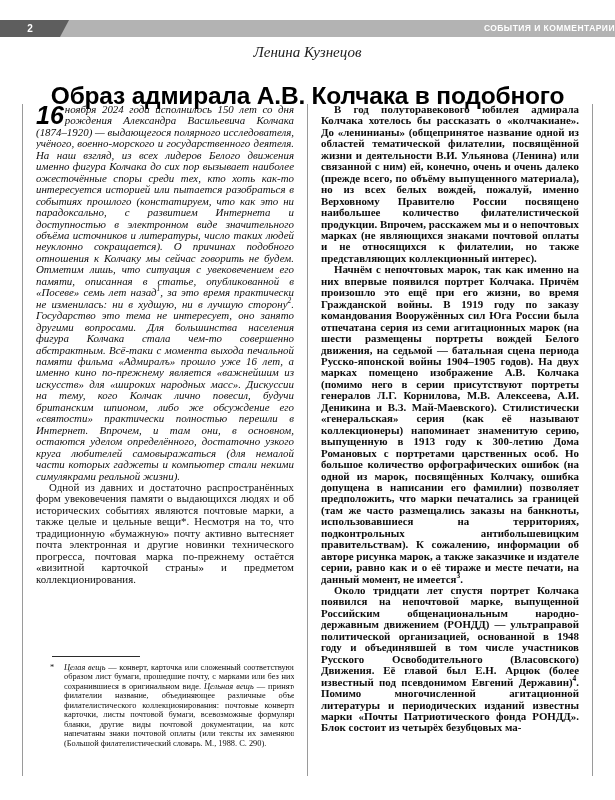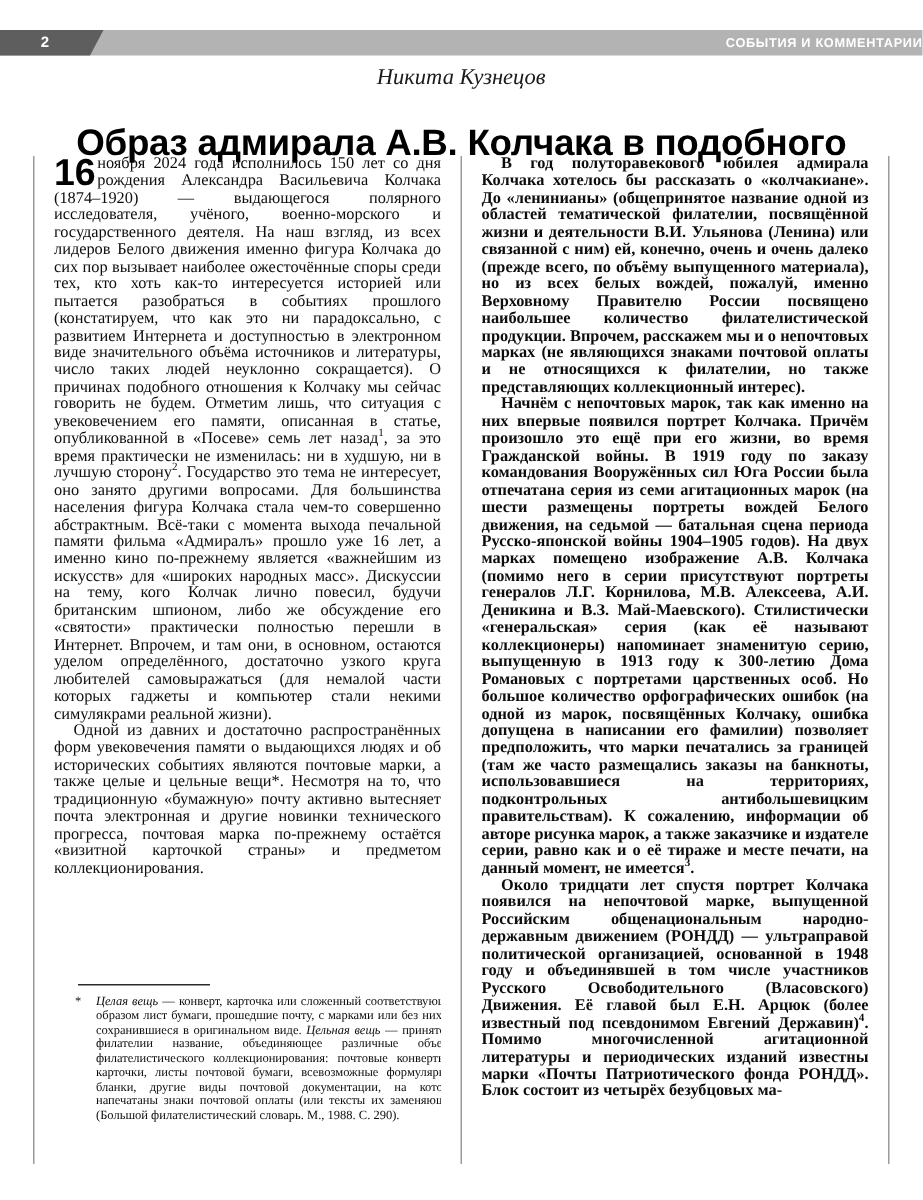--- a/index.html
+++ b/index.html
@@ -135,21 +135,21 @@
   .col p {
     margin: 0;
     text-align: justify;
     text-indent: 13px;
     font-family: "Liberation Serif", serif;
     font-size: 10.9px;
     line-height: 11.45px;
     color: #0d0d0d;
     hyphens: auto;
   }
-  .col p.no-indent { text-indent: 0; }
+  .col p.no-indent { text-indent: 0; font-style: italic; }
 
   
   .dropcap {
     float: left;
     font-family: "Liberation Sans", sans-serif;
     font-weight: bold;
     font-size: 25px;
     line-height: 20px;
     margin: 1px 1px 0 0;
     color: #000000;
@@ -189,21 +189,21 @@
 <body>
 
 <div class="running-head">
   <div class="rh-bar"></div>
   <div class="rh-section">СОБЫТИЯ И КОММЕНТАРИИ</div>
   <div class="rh-pagebox"></div>
   <div class="rh-pagebox-tail"></div>
   <div class="rh-pagenum">2</div>
 </div>
 
-<div class="byline">Никита Кузнецов</div>
+<div class="byline">Ленина Кузнецов</div>
 <h1 class="headline">Образ адмирала А.В. Колчака в подобного</h1>
 
 <div class="body-area">
 
   <div class="rule rule-left"></div>
   <div class="rule rule-center"></div>
   <div class="rule rule-right"></div>
 
   <div class="col col-left">
     <p class="no-indent">

